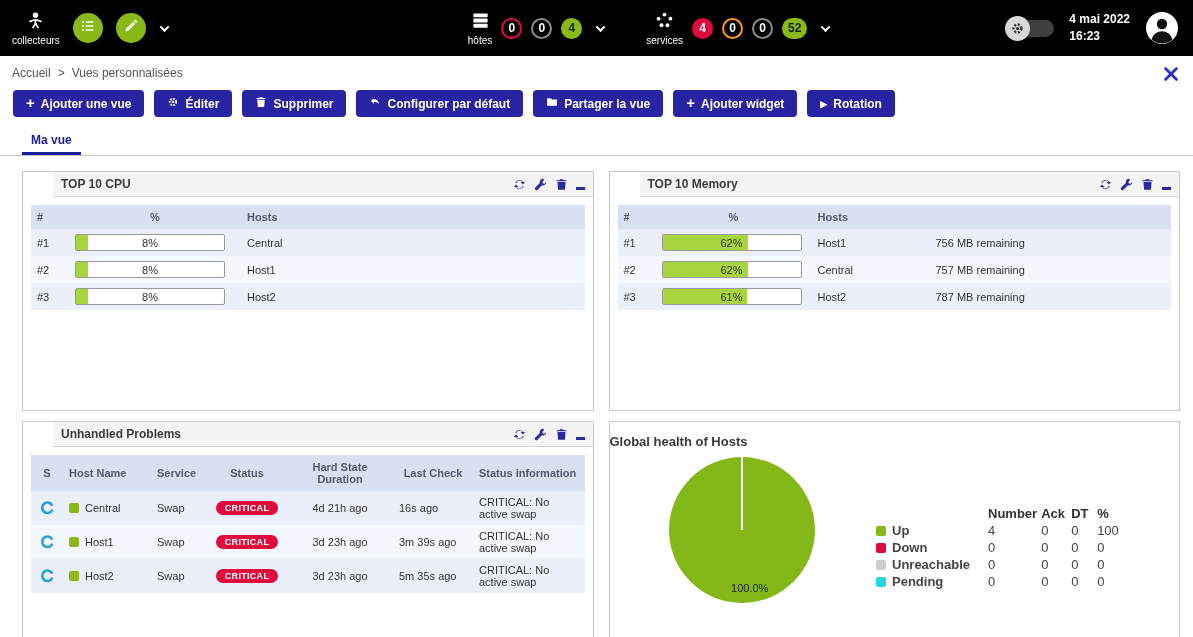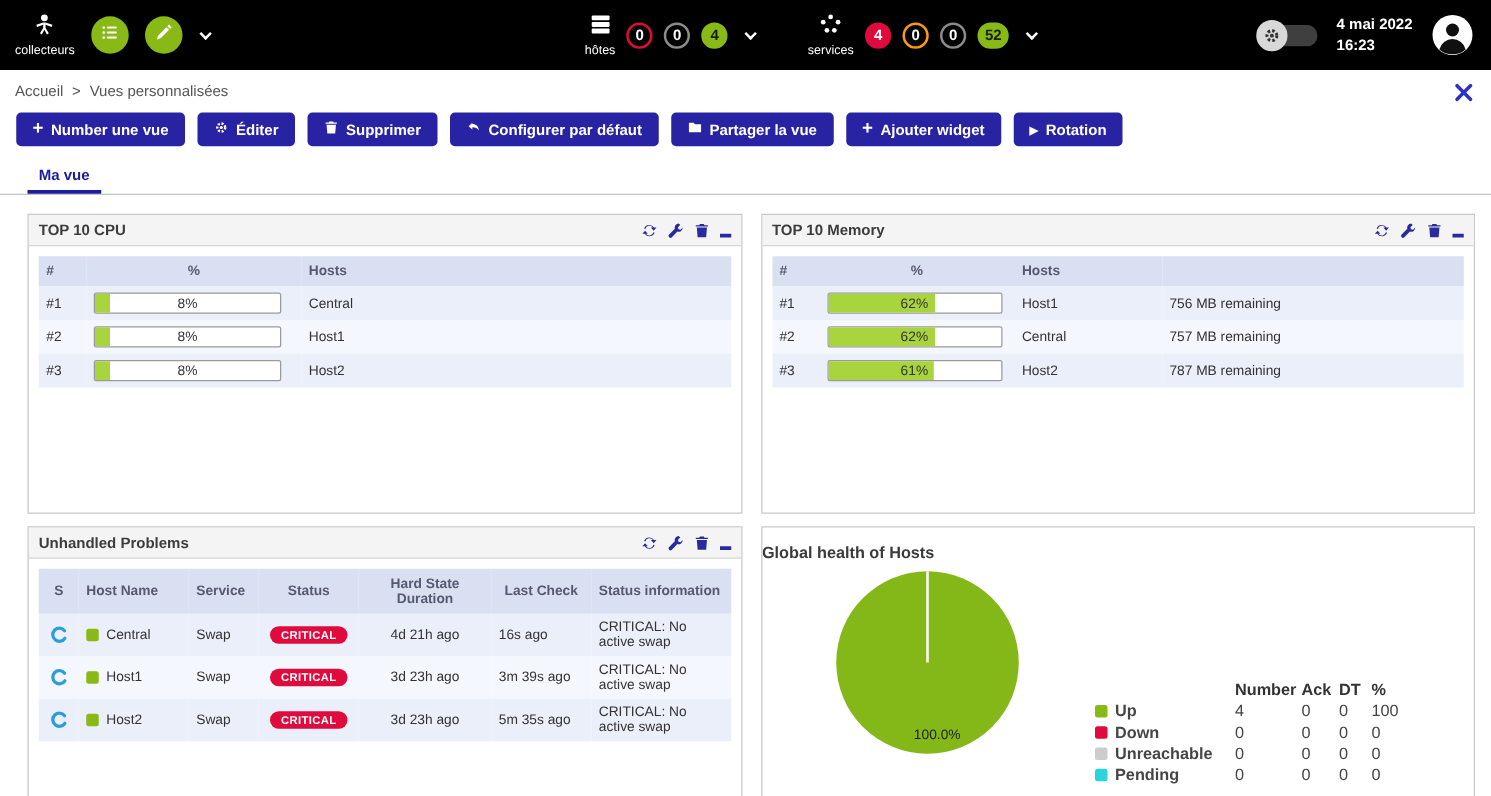--- a/index.html
+++ b/index.html
@@ -44,21 +44,21 @@
 
   
   .tabbar { border-bottom: 1px solid #c4c4c4; padding-left: 22px; }
   .tab { display: inline-block; padding: 6px 9px 5px; color: #1c1c9e; font-size: 12px; font-weight: bold; border-bottom: 3px solid #1c1c9e; cursor: pointer; }
 
   
   .main { display: grid; grid-template-columns: 1fr 1fr; gap: 10px 15px; padding: 15px 13px 0 22px; }
   .panel { border: 1px solid #c8c8c8; background: #fff; overflow: hidden; }
   .panel.tall { height: 240px; }
   .panel.short { height: 238px; }
-  .phead { display: flex; align-items: center; justify-content: space-between; background: #f4f4f4; border-bottom: 1px solid #d8d8d8; padding: 5px 8px; }
+  .phead { display: flex; align-items: center; justify-content: space-between; background: #f4f4f4; border-bottom: 1px solid #d8d8d8; padding: 5px 8px; margin-left: 30px; }
   .ptitle { font-size: 12px; font-weight: bold; color: #3c3c3c; }
   .picons { display: flex; align-items: flex-end; gap: 8px; color: #2a2aa0; }
   .picons .wicon { cursor: pointer; }
   .picons svg { width: 13px; height: 13px; fill: currentColor; display: block; }
   .mini { width: 9px; height: 3px; background: currentColor; margin-bottom: 1px; }
   .pbody { padding: 8px; }
 
   
   .wtable { width: 100%; border-collapse: collapse; font-size: 11px; color: #333; table-layout: fixed; }
   .wtable th { background: #d9e0f2; color: #555a72; font-weight: bold; padding: 6px; font-size: 11px; text-align: left; }
@@ -80,21 +80,21 @@
   .hostlink { cursor: pointer; }
 
   
   .health-title { text-align: left; font-size: 13px; font-weight: bold; color: #3a3a3a; margin-top: 12px; }
   .health-flex { display: flex; }
   .pie-wrap { flex: 1; display: flex; justify-content: center; padding-top: 8px; }
   .pie { position: relative; width: 146px; height: 146px; border-radius: 50%; background: #84b818; }
   .pie::before { content: ""; position: absolute; left: 50%; top: 0; width: 2px; height: 50%; background: #fff; transform: translateX(-50%); }
   .pie-label { position: absolute; left: 16px; right: 0; bottom: 9px; text-align: center; font-size: 11px; color: #1d1d1d; }
   .legend { width: 305px; padding: 56px 10px 0 0; }
-  .legend-table { border-collapse: collapse; font-size: 13px; color: #444; margin-top: 38px; }
+  .legend-table { border-collapse: collapse; font-size: 13px; color: #444; }
   .legend-table th { font-weight: bold; color: #333; text-align: left; padding: 1px 2px; }
   .legend-table td { padding: 1px 2px; }
   .legend-label { font-weight: bold; color: #454545; display: flex; align-items: center; gap: 6px; }
 </style>
 </head>
 <body>
 
 <header class="topbar">
   <div class="nav-item">
     <span>
@@ -201,21 +201,21 @@
           <rect x="8.6" y="1" width="2.8" height="18" rx="1.2" transform="rotate(45 10 10)"></rect>
           <rect x="8.6" y="1" width="2.8" height="18" rx="1.2" transform="rotate(-45 10 10)"></rect>
         </g>
       </svg>
   </span>
 </nav>
 
 <div class="toolbar">
   <button class="btn">
     <span class="plus">+</span>
-    <span>Number une vue</span>
+    <span>Ajouter une vue</span>
   </button>
   <button class="btn">
     <span>
       <svg viewBox="0 0 16 16">
           <circle cx="8" cy="8" r="4.2" fill="none" stroke="#fff" stroke-width="2.6" stroke-dasharray="2.2 1.7"></circle>
           <circle cx="8" cy="8" r="1.7" fill="#fff"></circle>
         </svg>
     </span>
     <span>Éditer</span>
   </button>

